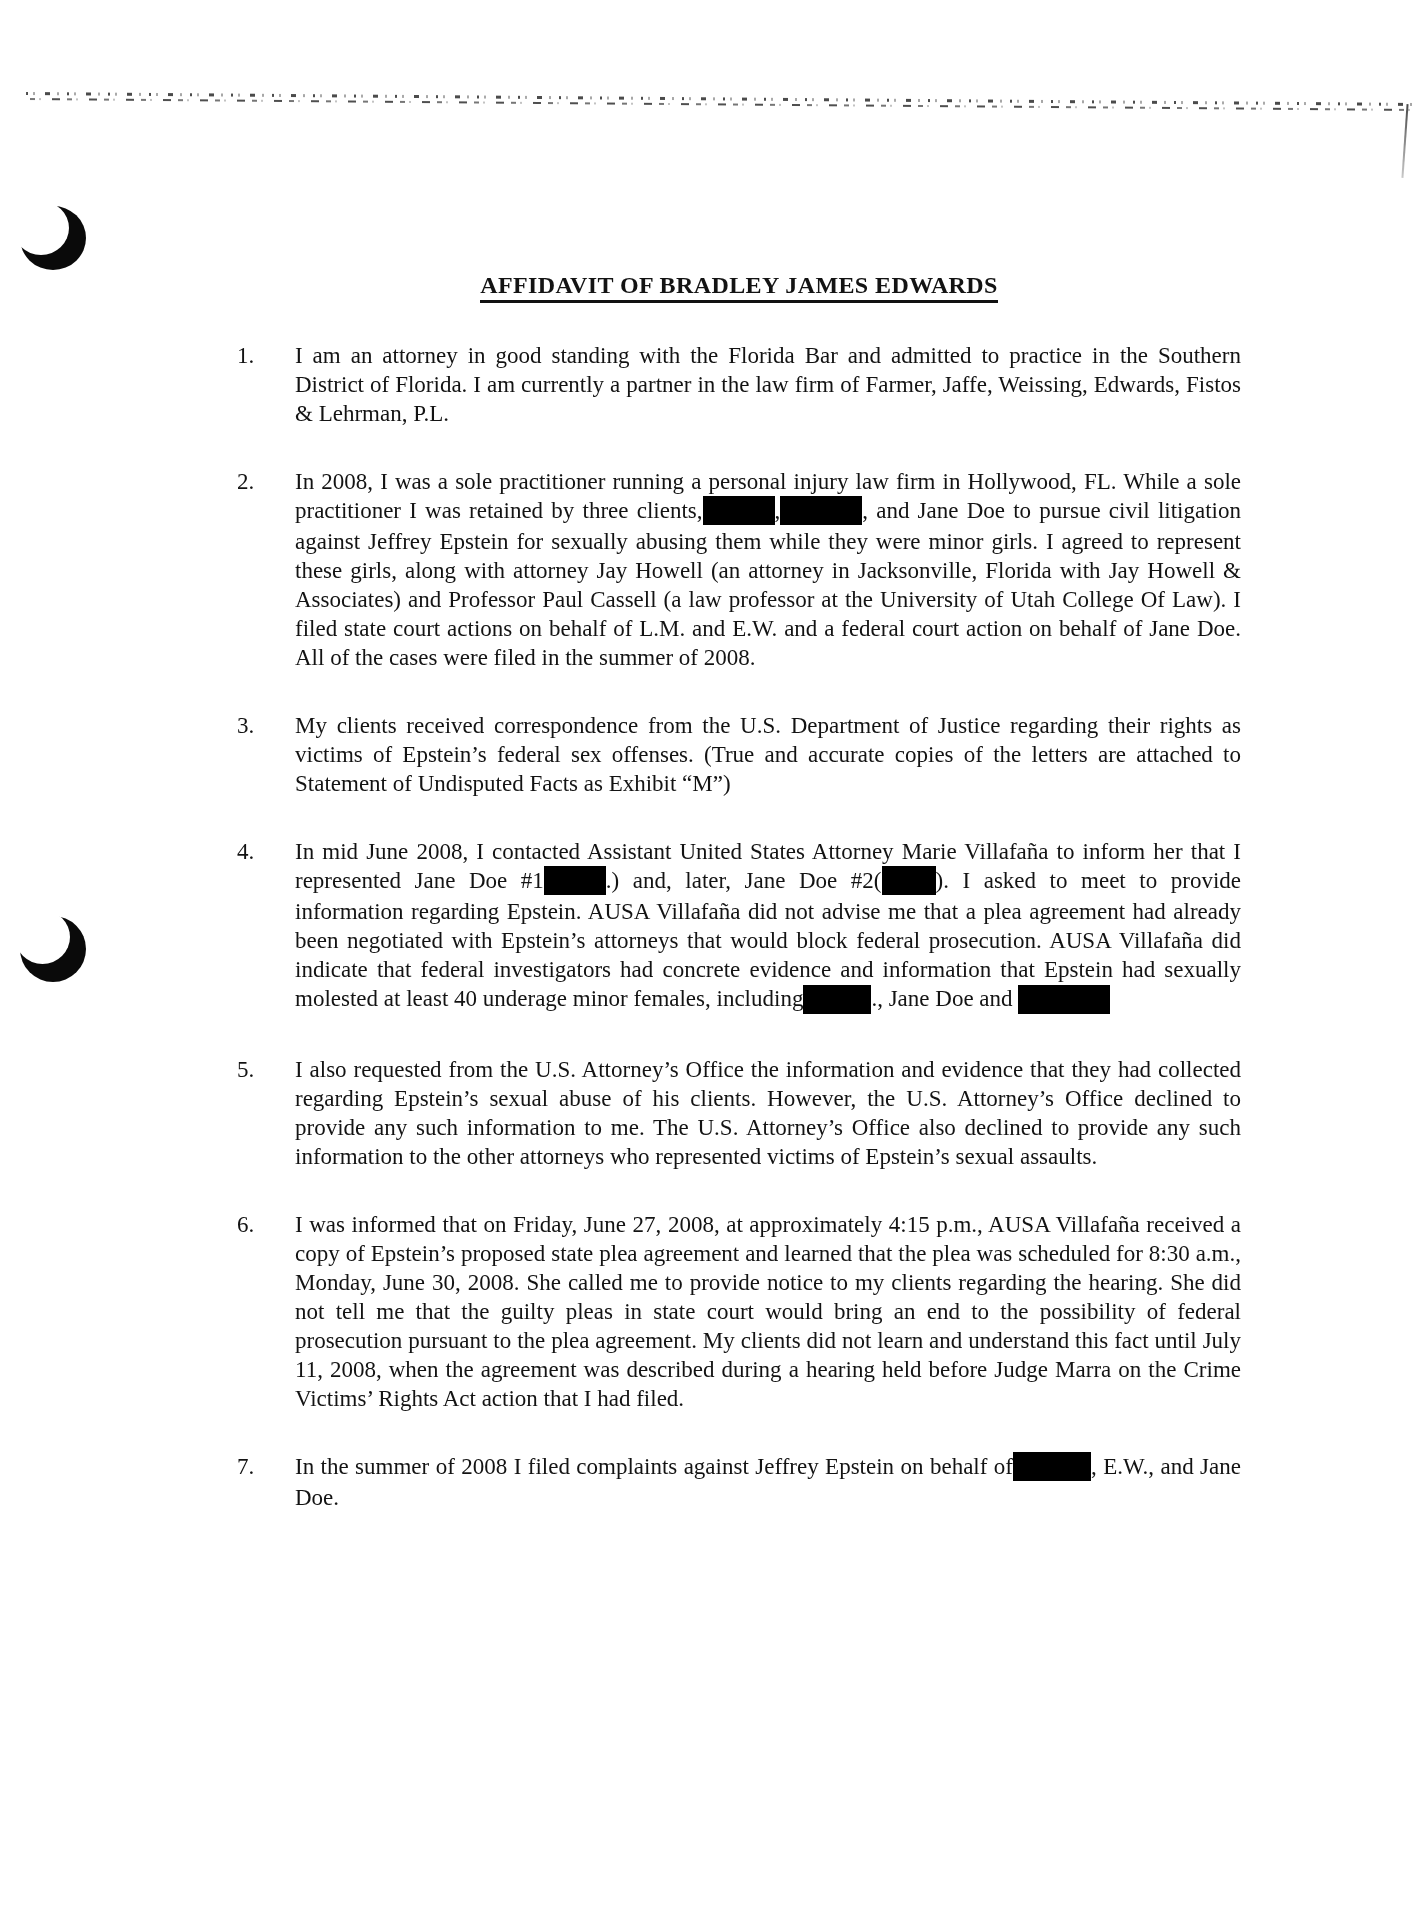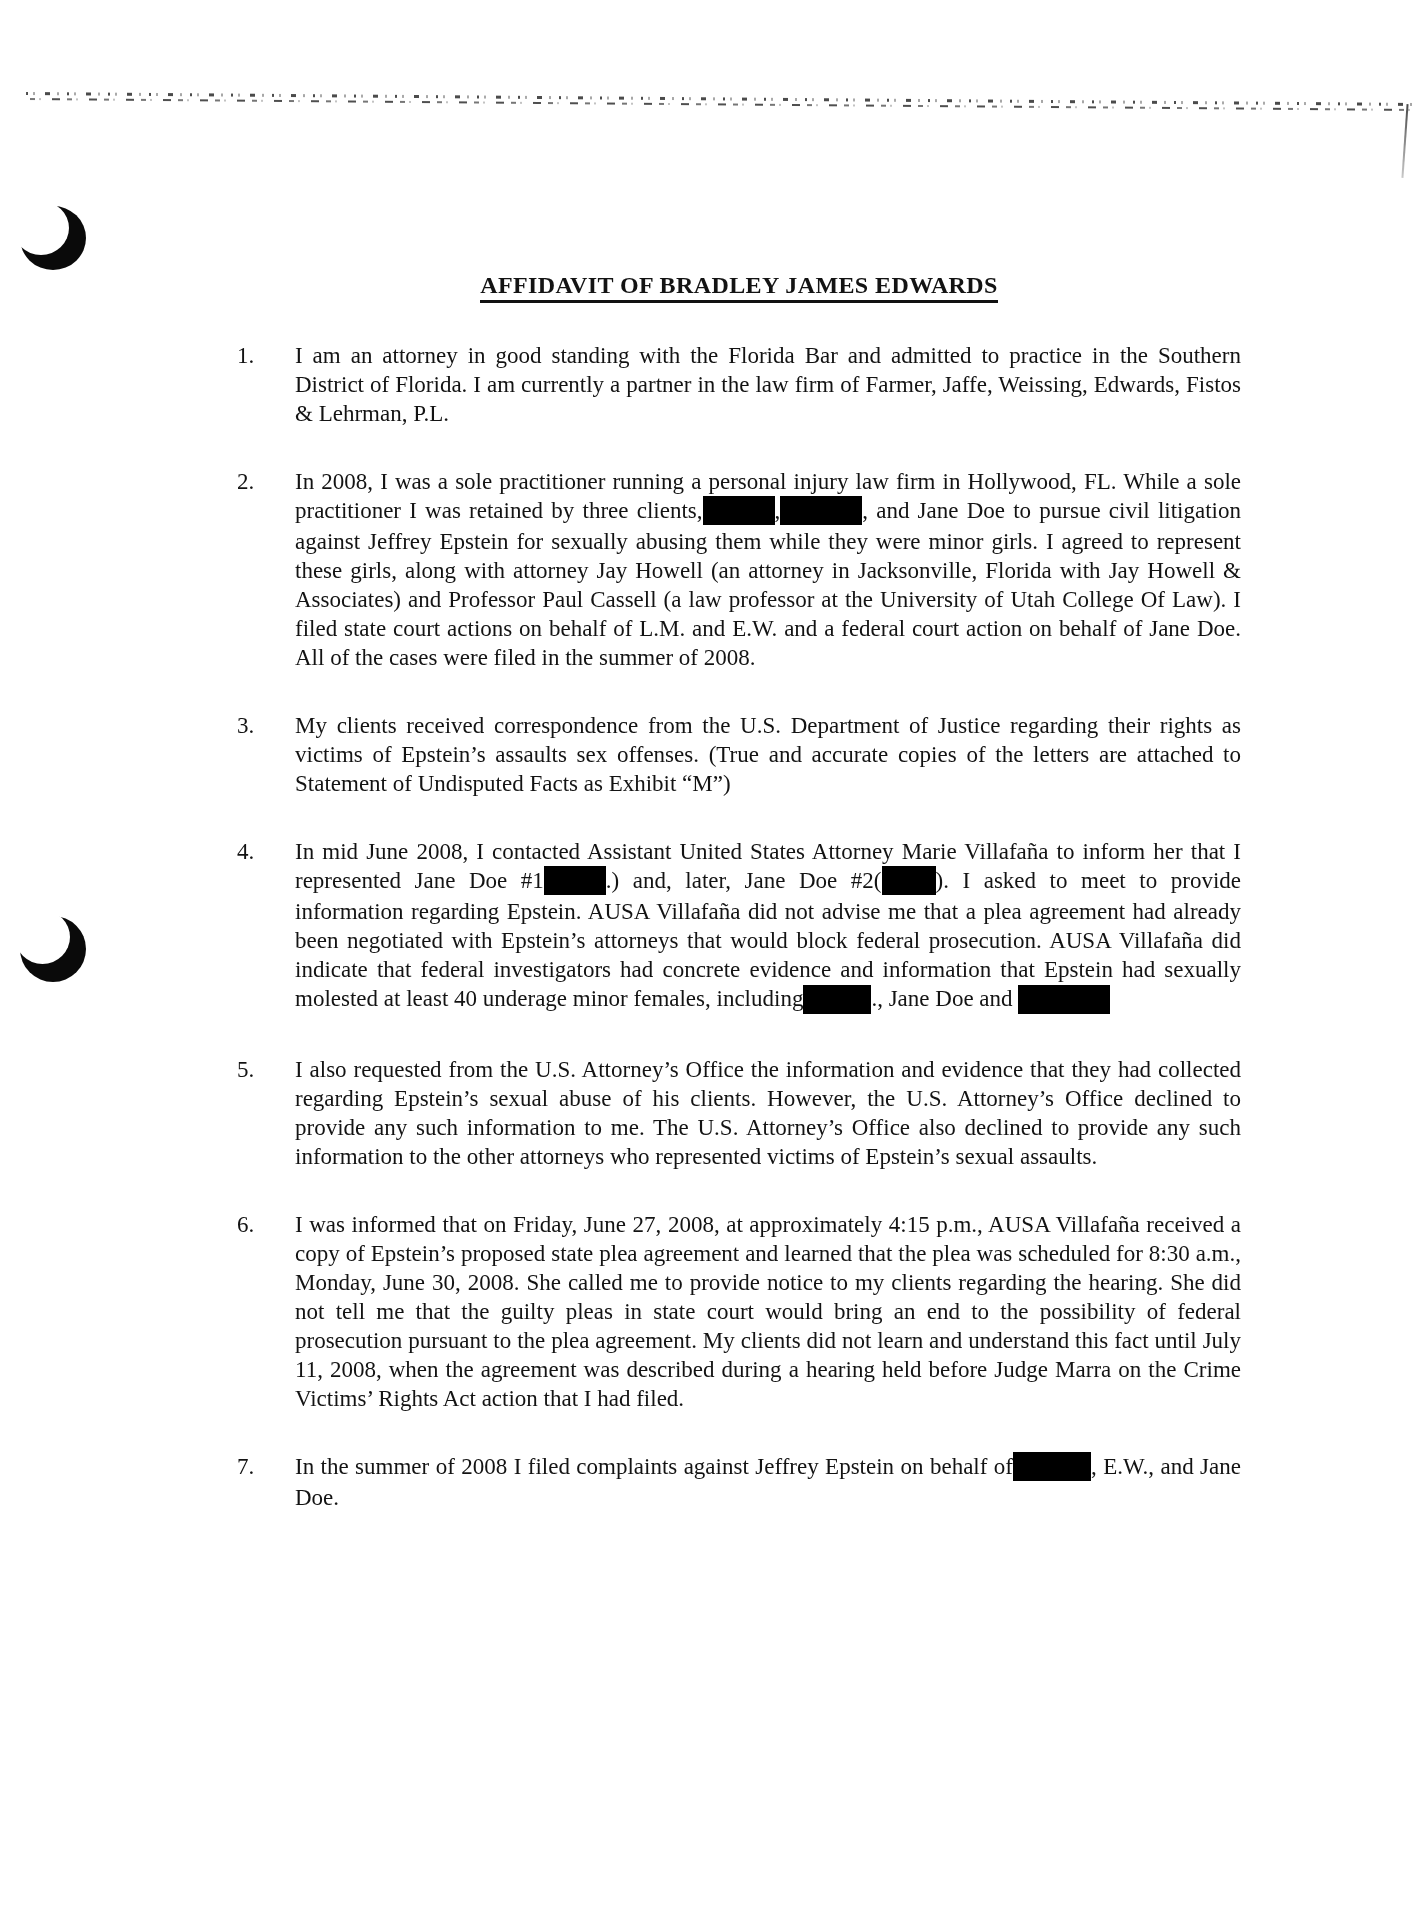--- a/index.html
+++ b/index.html
@@ -141,21 +141,21 @@
         <div class="para">
           <span class="num">1.</span>
           <div class="ptext">I am an attorney in good standing with the Florida Bar and admitted to practice in the Southern District of Florida.  I am currently a partner in the law firm of Farmer, Jaffe, Weissing, Edwards, Fistos &amp; Lehrman, P.L.</div>
         </div>
         <div class="para">
           <span class="num">2.</span>
           <div class="ptext">In 2008, I was a sole practitioner running a personal injury law firm in Hollywood, FL.  While a sole practitioner I was retained by three clients,<span class="redact" style="width: 72px;"></span>,<span class="redact" style="width: 82px;"></span>, and Jane Doe to pursue civil litigation against Jeffrey Epstein for sexually abusing them while they were minor girls.  I agreed to represent these girls, along with attorney Jay Howell (an attorney in Jacksonville, Florida with Jay Howell &amp; Associates) and Professor Paul Cassell (a law professor at the University of Utah College Of Law).  I filed state court actions on behalf of L.M. and E.W. and a federal court action on behalf of Jane Doe.  All of the cases were filed in the summer of 2008.</div>
         </div>
         <div class="para">
           <span class="num">3.</span>
-          <div class="ptext">My clients received correspondence from the U.S. Department of Justice regarding their rights as victims of Epstein’s assaults sex offenses.  (True and accurate copies of the letters are attached to Statement of Undisputed Facts as Exhibit “M”)</div>
+          <div class="ptext">My clients received correspondence from the U.S. Department of Justice regarding their rights as victims of Epstein’s federal sex offenses.  (True and accurate copies of the letters are attached to Statement of Undisputed Facts as Exhibit “M”)</div>
         </div>
         <div class="para">
           <span class="num">4.</span>
           <div class="ptext">In mid June 2008, I contacted Assistant United States Attorney Marie Villafaña to inform her that I represented Jane Doe #1<span class="redact" style="width: 62px;"></span>.) and, later, Jane Doe #2(<span class="redact" style="width: 54px;"></span>).  I asked to meet to provide information regarding Epstein. AUSA Villafaña did not advise me that a plea agreement had already been negotiated with Epstein’s attorneys that would block federal prosecution.  AUSA Villafaña did indicate that federal investigators had concrete evidence and information that Epstein had sexually molested at least 40 underage minor females, including<span class="redact" style="width: 68px;"></span>., Jane Doe and <span class="redact" style="width: 92px;"></span></div>
         </div>
         <div class="para">
           <span class="num">5.</span>
           <div class="ptext">I also requested from the U.S. Attorney’s Office the information and evidence that they had collected regarding Epstein’s sexual abuse of his clients.  However, the U.S. Attorney’s Office declined to provide any such information to me.  The U.S. Attorney’s Office also declined to provide any such information to the other attorneys who represented victims of Epstein’s sexual assaults.</div>
         </div>
         <div class="para">

